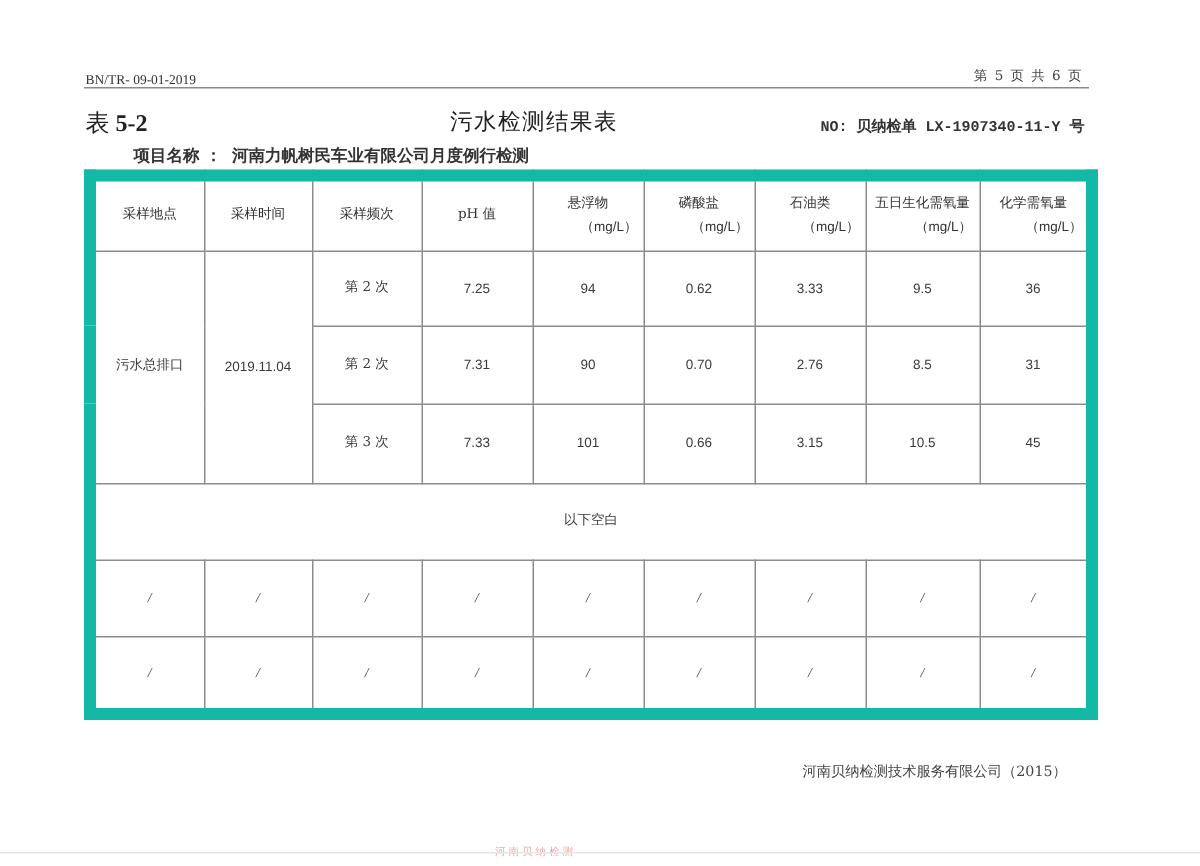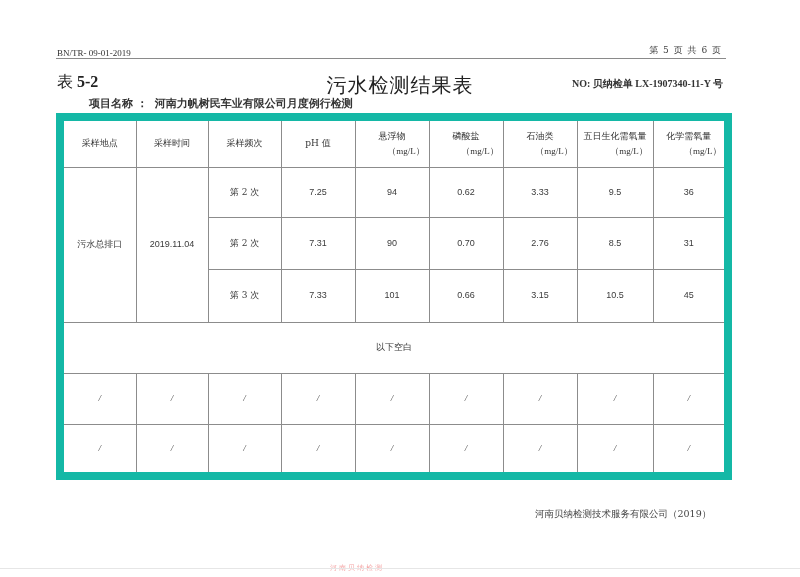--- a/index.html
+++ b/index.html
@@ -6,34 +6,34 @@
   body {
     width: 800px; height: 577px; background: #ffffff; position: relative; overflow: hidden;
     font-family: "DejaVu Serif", "Liberation Serif", serif; color: #2a2a2a;
   }
   .abs { position: absolute; }
   .doc-code { left: 57px; top: 48px; font-size: 9px; color: #333; font-family: "Liberation Serif", serif; }
   .page-no { left: 640px; top: 44px; width: 82px; text-align: right; font-size: 9px; color: #444; letter-spacing: 1px; }
   .header-rule { left: 56px; top: 58px; width: 670px; height: 1px; background: #8a8a8a; }
   .table-no { left: 57px; top: 72px; font-size: 16px; font-weight: bold; color: #222; font-family: "Liberation Serif", serif; text-align: center; }
   .table-no .zh { font-family: "DejaVu Serif", serif; font-weight: normal; }
-  .doc-title { left: 300px; top: 72px; width: 200px; text-align: center; font-size: 20px; color: #222; letter-spacing: 1px; }
-  .report-no { left: 520px; top: 77px; width: 203px; text-align: right; font-size: 10px; font-weight: bold; color: #333; font-family: Liberation Serif, serif; }
+  .doc-title { left: 300px; top: 72px; width: 200px; text-align: left; font-size: 15px; color: #222; letter-spacing: 1px; }
+  .report-no { left: 520px; top: 77px; width: 203px; text-align: right; font-size: 10px; font-weight: bold; color: #333; font-family: Liberation Mono, monospace; }
   .project { left: 58px; top: 96px; font-size: 11px; font-weight: bold; color: #333; }
   .project .label { margin-right: 3px; margin-left: 31px; }
   table.results {
     position: absolute; left: 56px; top: 113px; width: 670px; height: 359px;
     border-collapse: collapse; border: 8px solid #14b8a6; table-layout: fixed;
   }
   table.results td, table.results th {
     border: 1px solid #8c8c8c; text-align: center; vertical-align: middle;
     font-size: 9px; color: #3a3a3a; font-weight: normal; padding: 0; line-height: 15px;
   }
   table.results th { font-size: 9px; color: #333; }
-  .unit { display: block; font-family: Liberation Serif, serif; padding-left: 28px; }
+  .unit { display: block; font-family: Liberation Sans, sans-serif; padding-left: 28px; }
   .num { font-family: Liberation Sans, sans-serif; font-size: 9.5px; }
   .slash { font-family: "Liberation Serif", serif; font-style: italic; color: #666; }
   .footer-org { left: 535px; top: 508px; font-size: 9.5px; color: #444; }
   .stamp { left: 330px; top: 563px; width: 110px; height: 8px; color: #f08080; font-size: 7px; opacity: 0.7; letter-spacing: 2px; }
   .bottom-rule { left: 0; top: 568px; width: 800px; height: 1px; background: #e6e6e6; }
 </style>
 </head>
 <body>
 
 <div class="abs doc-code">BN/TR- 09-01-2019</div>
@@ -126,15 +126,15 @@
     <td class="slash">/</td>
     <td class="slash">/</td>
     <td class="slash">/</td>
     <td class="slash">/</td>
     <td class="slash">/</td>
     <td class="slash">/</td>
   </tr>
 </tbody>
   </table>
 
-<div class="abs footer-org">河南贝纳检测技术服务有限公司（2019）</div>
+<div class="abs footer-org">河南贝纳检测技术服务有限公司（2015）</div>
 <div class="abs stamp">河南贝纳检测</div>
 <div class="abs bottom-rule"></div>
 
 </body></html>

